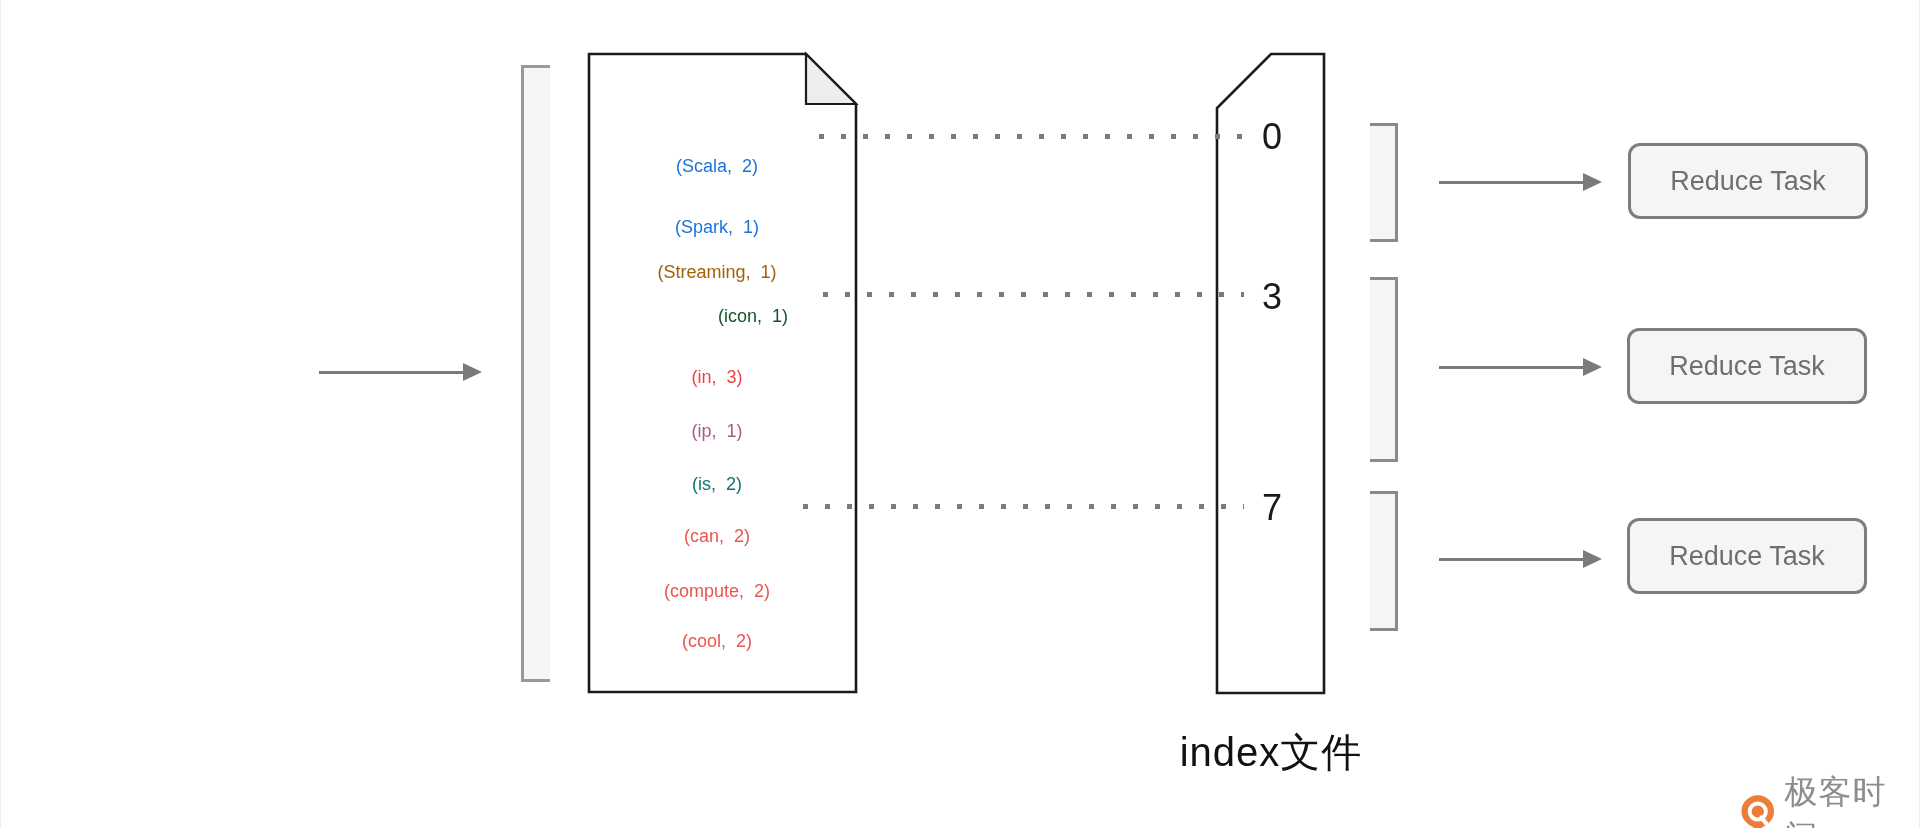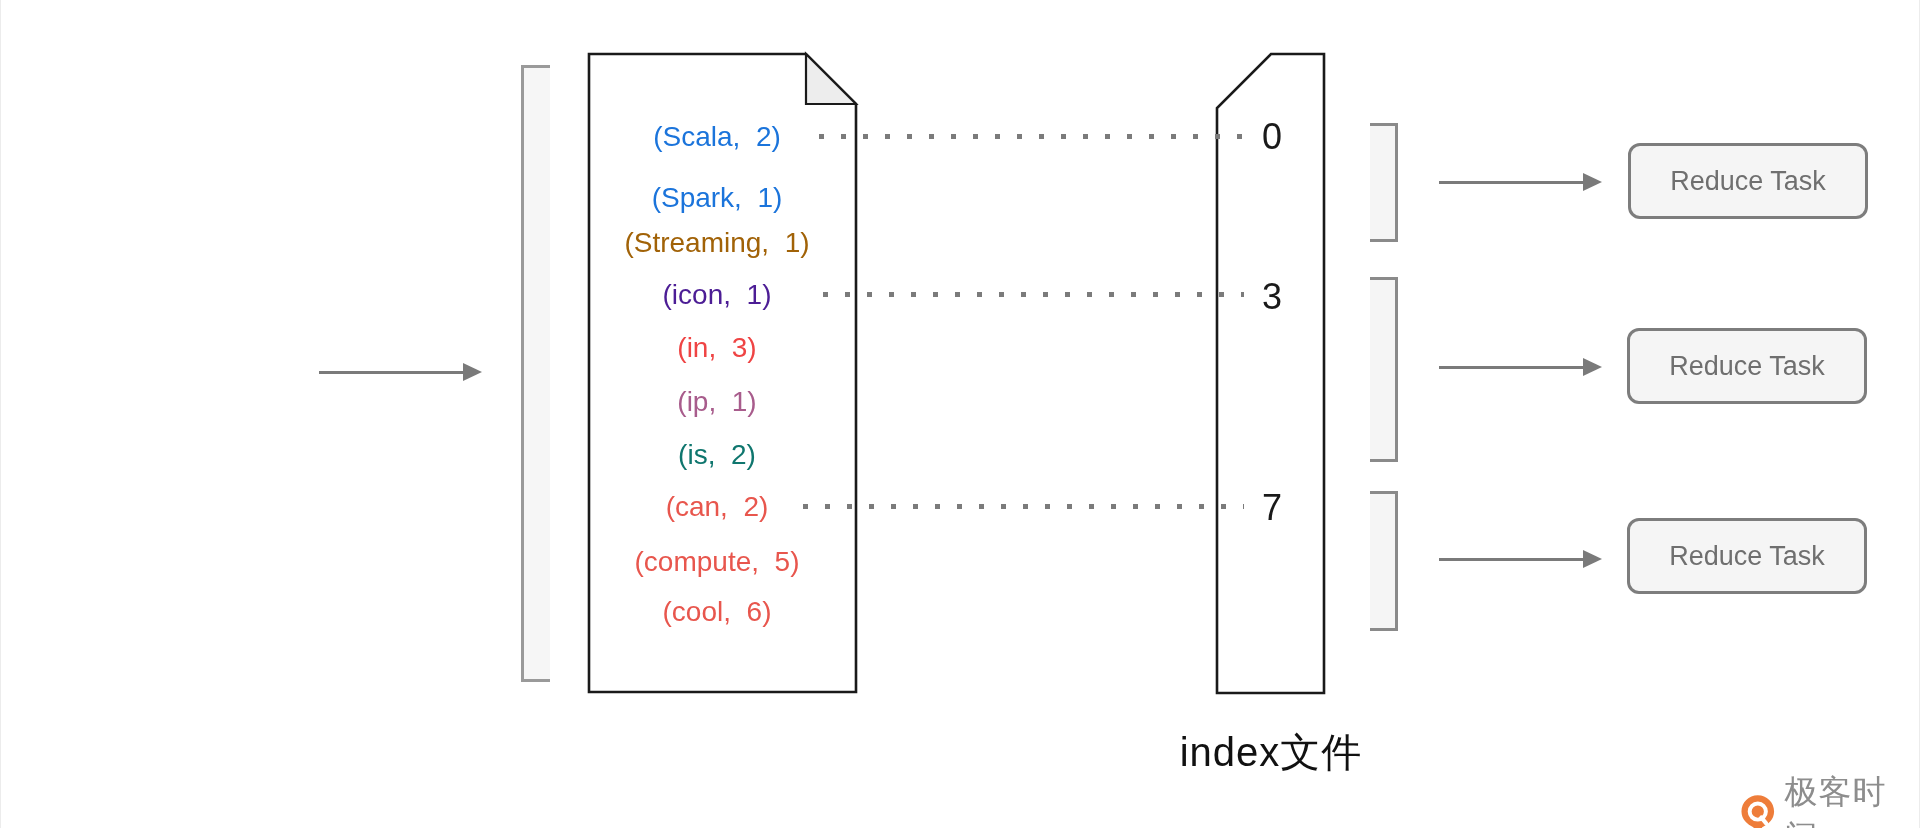--- a/index.html
+++ b/index.html
@@ -32,21 +32,21 @@
     box-sizing:border-box;z-index:1;
   }
   
   .dotted{
     position:absolute;height:5px;z-index:2;
     background:repeating-linear-gradient(90deg,#7b7b7b 0 5px,transparent 5px 22px);
   }
   
   .pair-row{
     position:absolute;left:588px;width:256px;height:30px;line-height:30px;text-align:center;
-    font-size:28px;white-space:pre;z-index:3;
+    font-size:18px;white-space:pre;z-index:3;margin-top:29px;
   }
   
   .idx-num{
     position:absolute;left:1226px;width:90px;height:44px;line-height:44px;text-align:center;
     font-size:36px;color:#1a1a1a;z-index:3;
   }
   .file-label{
     position:absolute;font-size:40px;color:#111;text-align:center;z-index:3;letter-spacing:1px;
   }
   .shape-layer{position:absolute;left:0;top:0;z-index:1;}
@@ -69,27 +69,27 @@
 
 
   <div class="arrow-line" style="left:318px;top:371px;width:145px;"></div>
   <div class="arrow-head" style="left:462px;top:363px;"></div>
 
   <div class="bracket-left"></div>
 
   <div class="pair-row" style="top: 122px; color: rgb(27, 116, 219);">(Scala,  2)</div>
   <div class="pair-row" style="top: 183px; color: rgb(27, 116, 219);">(Spark,  1)</div>
   <div class="pair-row" style="top: 228px; color: #a16207;">(Streaming,  1)</div>
-  <div class="pair-row" style="top: 280px; color: #4c1d95;">(icon,  1)</div>
+  <div class="pair-row" style="top: 272px; color: #14532d; padding-left: 36px;">(icon,  1)</div>
   <div class="pair-row" style="top: 333px; color: #ef4444;">(in,  3)</div>
   <div class="pair-row" style="top: 387px; color: rgb(168, 92, 140);">(ip,  1)</div>
   <div class="pair-row" style="top: 440px; color: #0f766e;">(is,  2)</div>
   <div class="pair-row" style="top: 492px; color: rgb(232, 86, 77);">(can,  2)</div>
-  <div class="pair-row" style="top: 547px; color: rgb(232, 86, 77);">(compute,  5)</div>
-  <div class="pair-row" style="top: 597px; color: rgb(232, 86, 77);">(cool,  6)</div>
+  <div class="pair-row" style="top: 547px; color: rgb(232, 86, 77);">(compute,  2)</div>
+  <div class="pair-row" style="top: 597px; color: rgb(232, 86, 77);">(cool,  2)</div>
 
   <div class="dotted" style="left:818px;top:134px;width:425px;"></div>
   <div class="dotted" style="left:822px;top:292px;width:421px;"></div>
   <div class="dotted" style="left:802px;top:504px;width:441px;"></div>
 
   <div class="idx-num" style="top:115px;">0</div>
   <div class="idx-num" style="top:275px;">3</div>
   <div class="idx-num" style="top:486px;">7</div>
 
   <div class="bracket-right" style="top:123px;height:119px;"></div>

